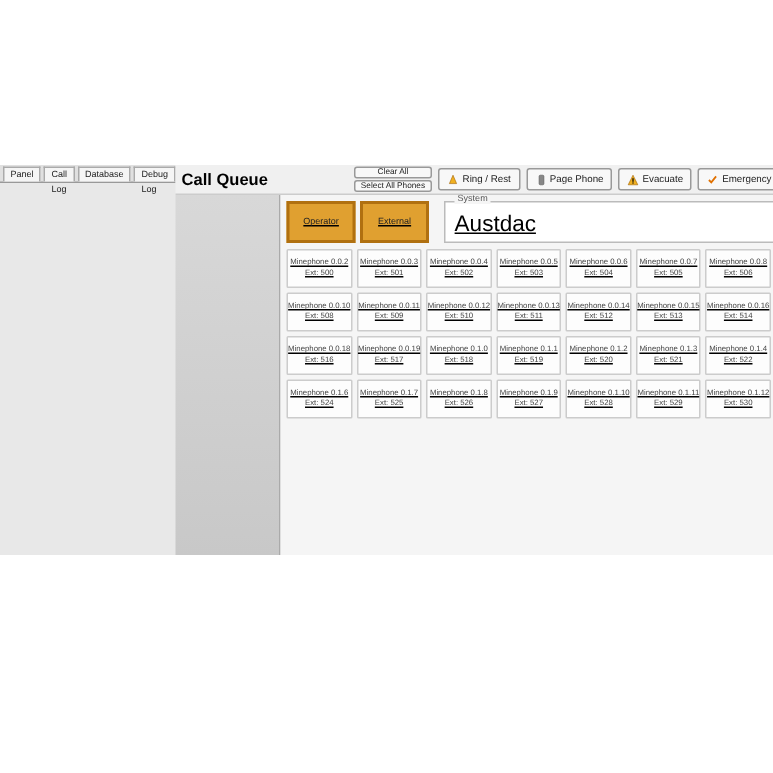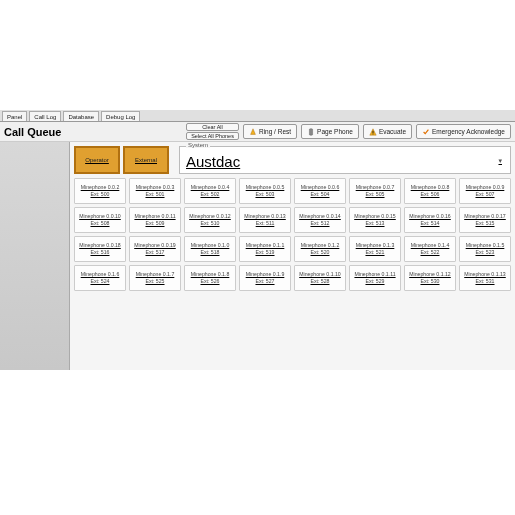--- a/index.html
+++ b/index.html
@@ -13,21 +13,21 @@
     overflow: hidden;
   }
   .app {
     position: absolute;
     top: 110px;
     left: 0;
     width: 515px;
     height: 260px;
     background: #e8e8e8;
     display: flex;
-    flex-direction: column;
+    flex-direction: row;
   }
   .tabbar {
     display: flex;
     background: #e0e0e0;
     border-bottom: 1px solid #999;
     height: 12px;
     align-items: center;
     padding-left: 2px;
     gap: 2px;
   }

